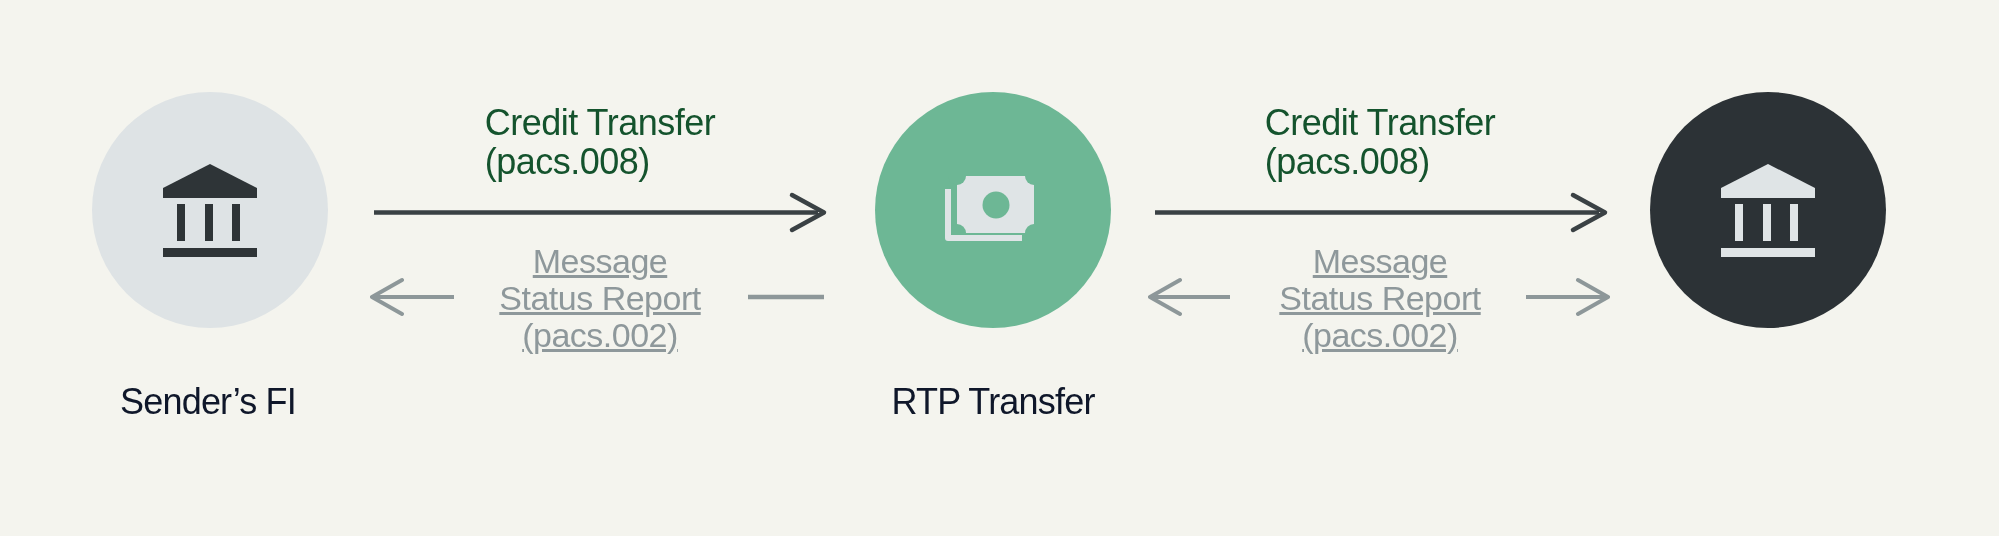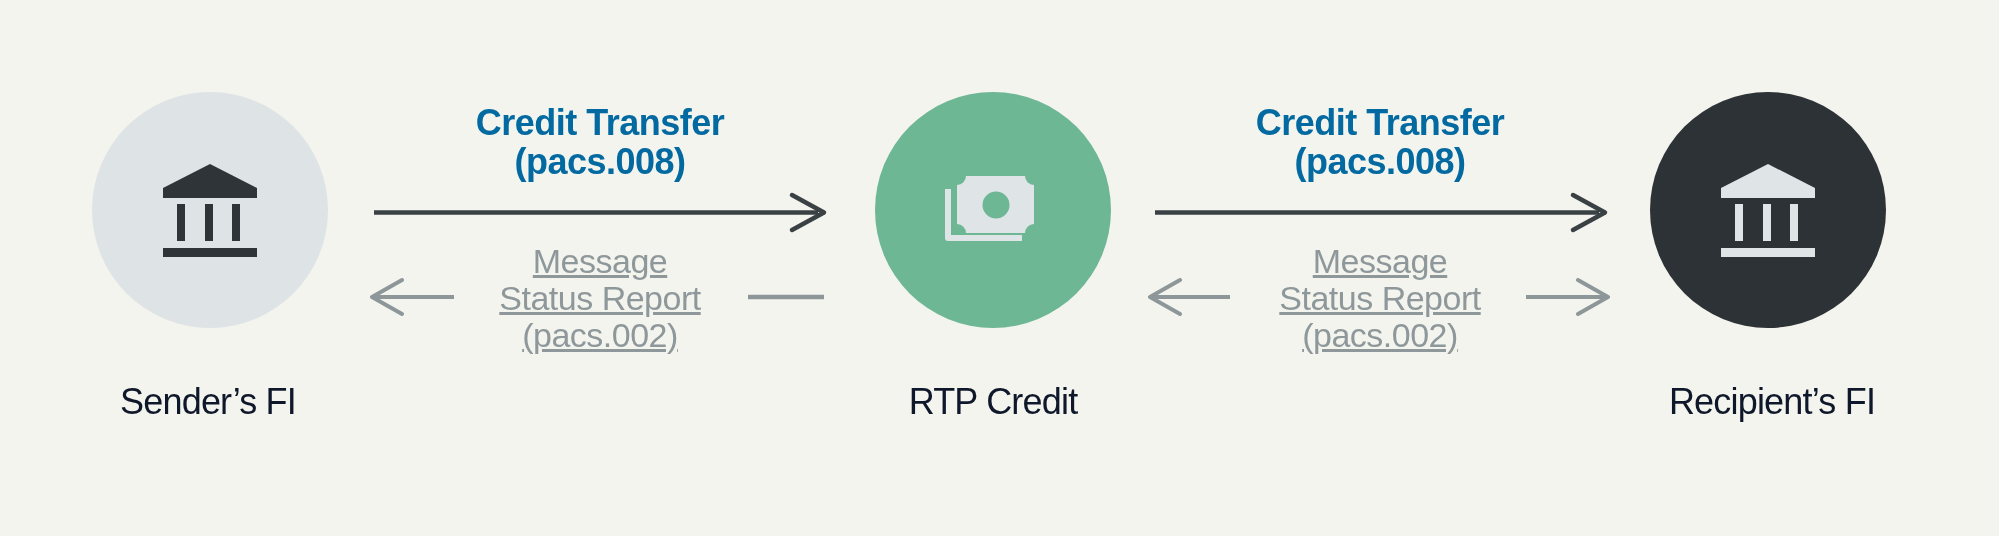--- a/index.html
+++ b/index.html
@@ -44,26 +44,25 @@
   }
   .label-sender    { left: 208px; }
   .label-rtp       { left: 993px; }
   .label-recipient { left: 1772px; }
 
   
   .flow-label-dark {
     position: absolute;
     top: 103px;
     transform: translateX(-50%);
-    text-align: center;
     font-size: 36px;
     line-height: 39px;
-    font-weight: 700;
+    font-weight: 400;
     letter-spacing: -0.5px;
-    color: #0369a1;
+    color: #14532d;
     white-space: nowrap;
   }
   .flow-label-gray {
     position: absolute;
     top: 243px;
     transform: translateX(-50%);
     text-align: center;
     font-size: 34px;
     line-height: 37px;
     font-weight: 500;
@@ -106,34 +105,33 @@
     <svg class="icon-money" viewBox="0 0 89 65" aria-hidden="true">
       <rect x="12" y="0" width="77" height="57" rx="7" fill="currentColor"></rect>
       <circle cx="12" cy="0" r="9" fill="#6db795"></circle>
       <circle cx="89" cy="0" r="9" fill="#6db795"></circle>
       <circle cx="12" cy="57" r="9" fill="#6db795"></circle>
       <circle cx="89" cy="57" r="9" fill="#6db795"></circle>
       <circle cx="51" cy="29" r="13.5" fill="#6db795"></circle>
       <path d="M3 13 L3 62 L77 62" fill="none" stroke="currentColor" stroke-width="6" stroke-linejoin="round"></path>
     </svg>
   </div>
-  <div class="node-label label-rtp">RTP Credit</div>
+  <div class="node-label label-rtp">RTP Transfer</div>
 
   <div class="node-circle node-recipient">
     <svg class="icon-bank" viewBox="0 0 94 93" aria-hidden="true">
       <g fill="currentColor">
         <polygon points="47,0 0,24 0,34 94,34 94,24"></polygon>
         <rect x="14" y="40" width="8" height="37"></rect>
         <rect x="42" y="40" width="8" height="37"></rect>
         <rect x="69" y="40" width="8" height="37"></rect>
         <rect x="0" y="84" width="94" height="9"></rect>
       </g>
     </svg>
   </div>
-  <div class="node-label label-recipient">Recipient’s FI</div>
 
   <div class="flow-label-dark at-600">
     <div>Credit Transfer</div>
     <div>(pacs.008)</div>
   </div>
 
   <div class="flow-label-dark at-1380">
     <div>Credit Transfer</div>
     <div>(pacs.008)</div>
   </div>

